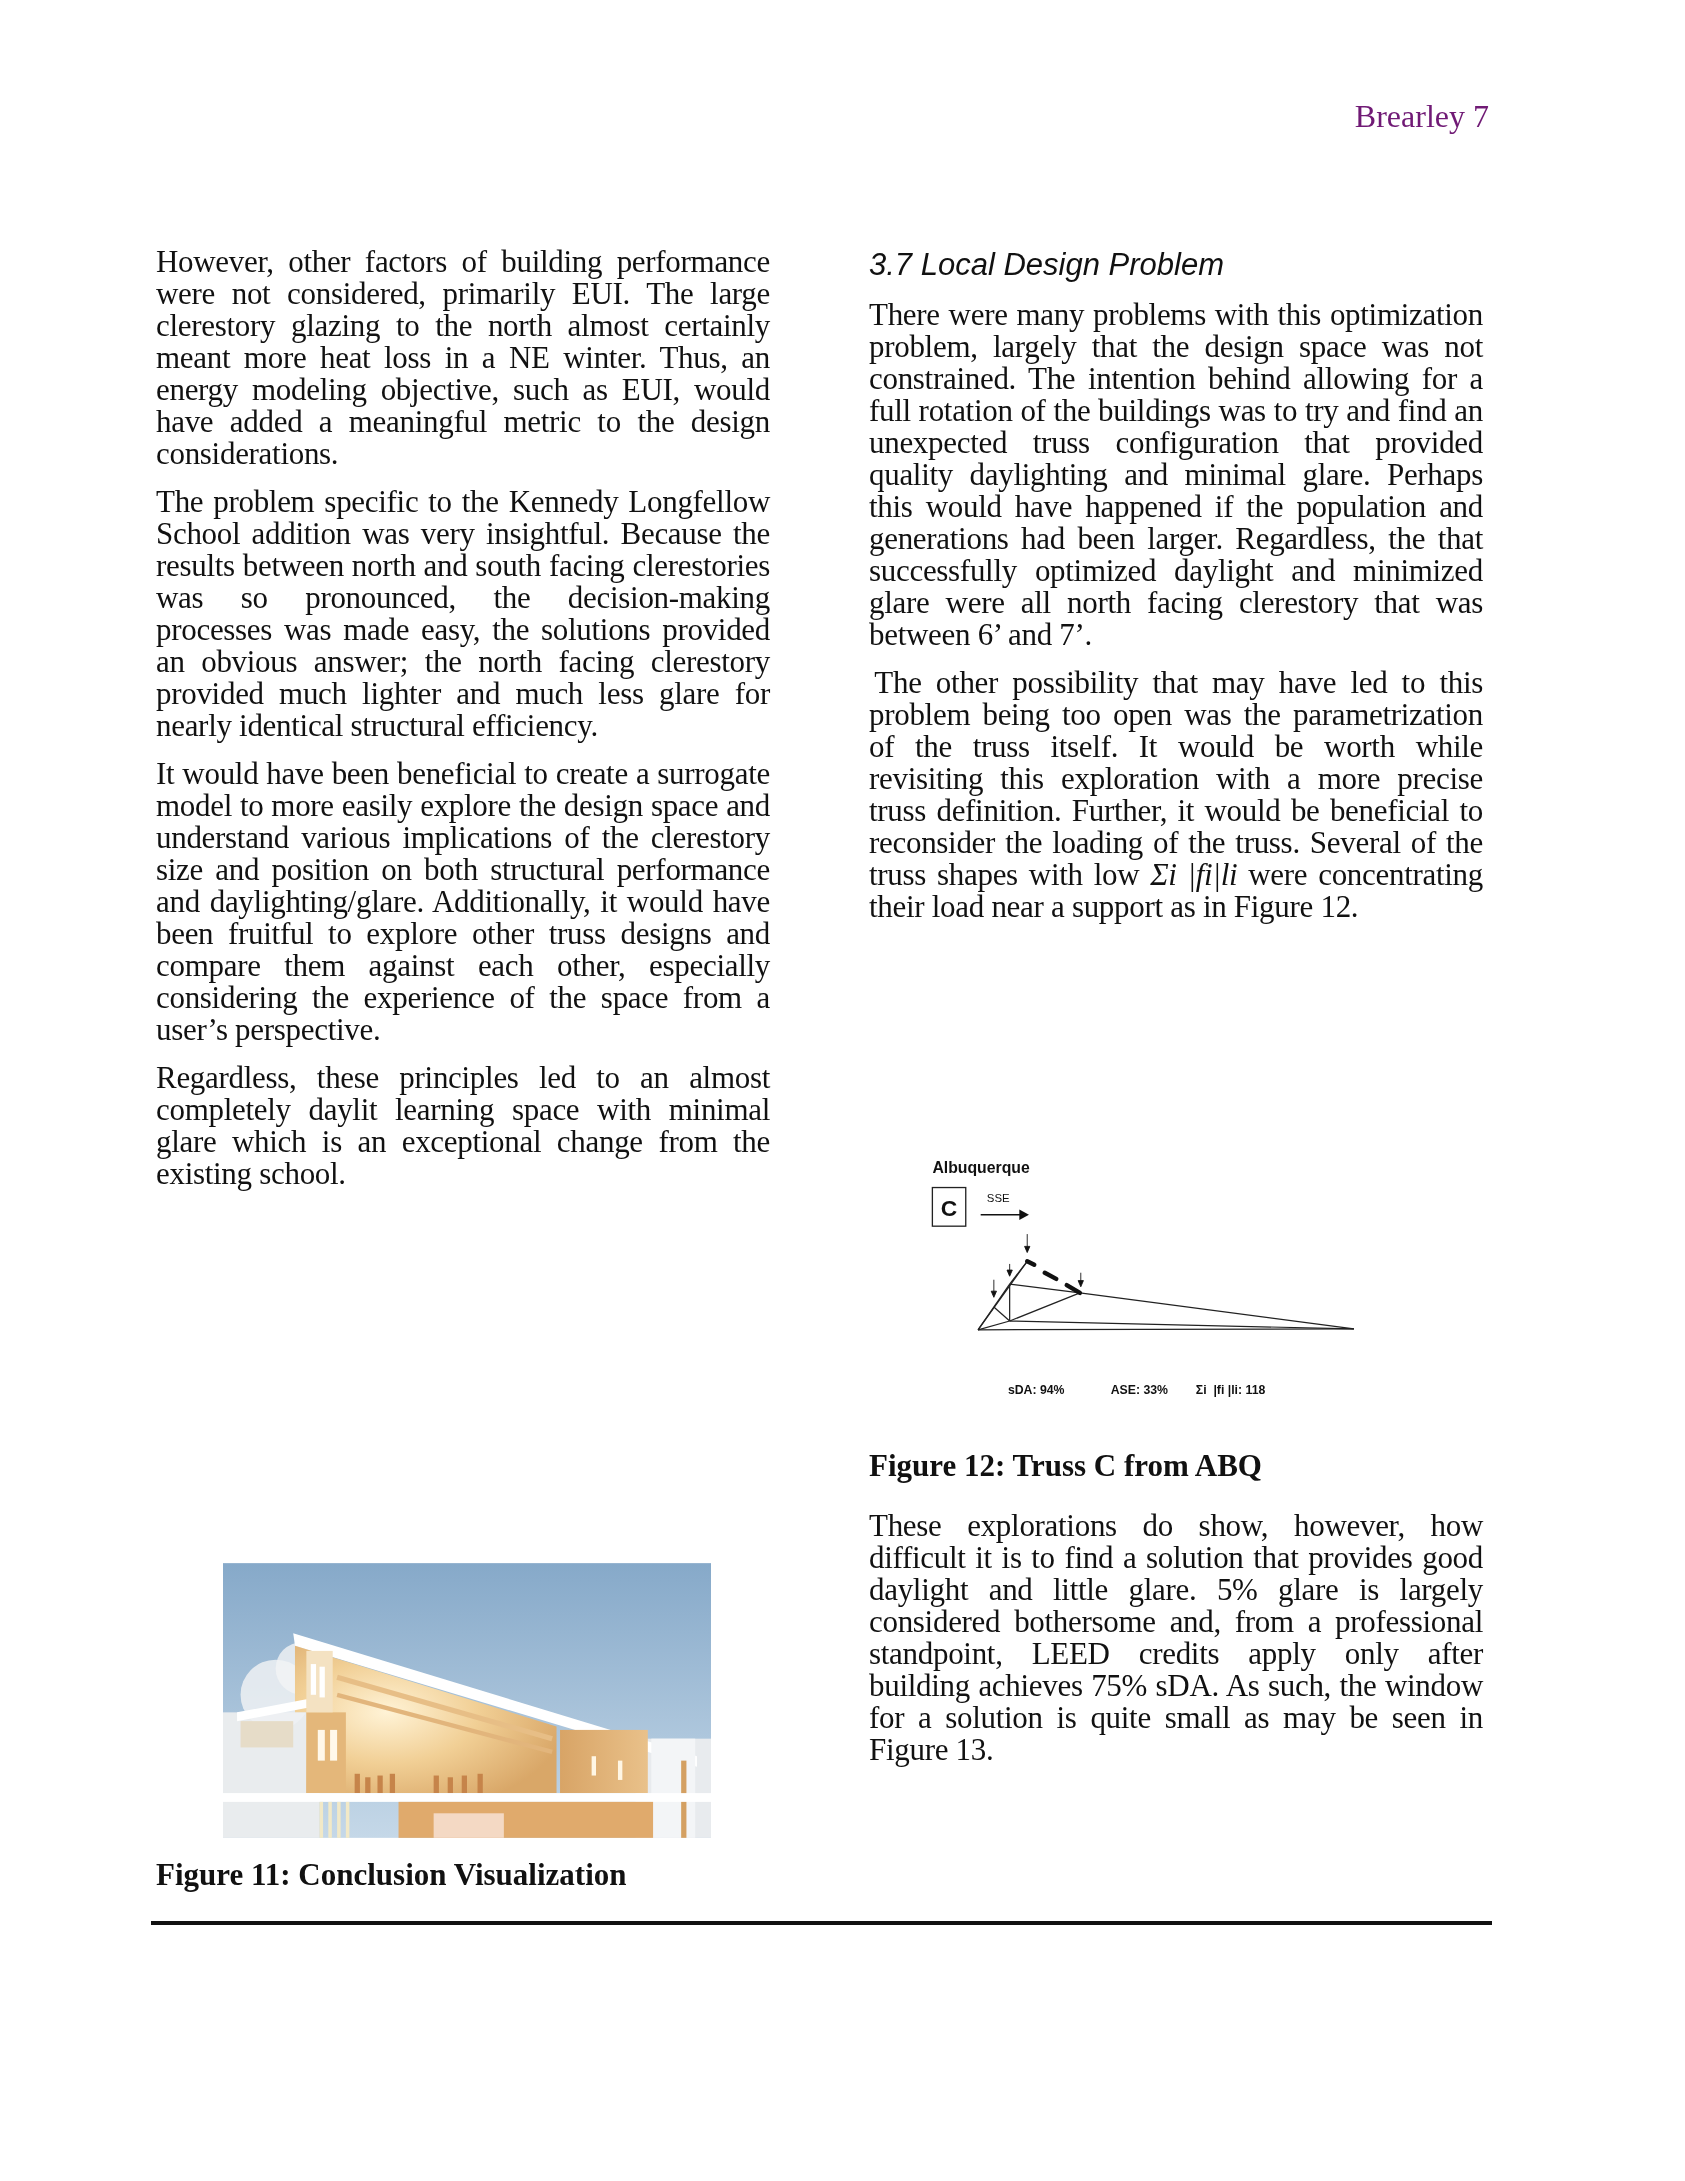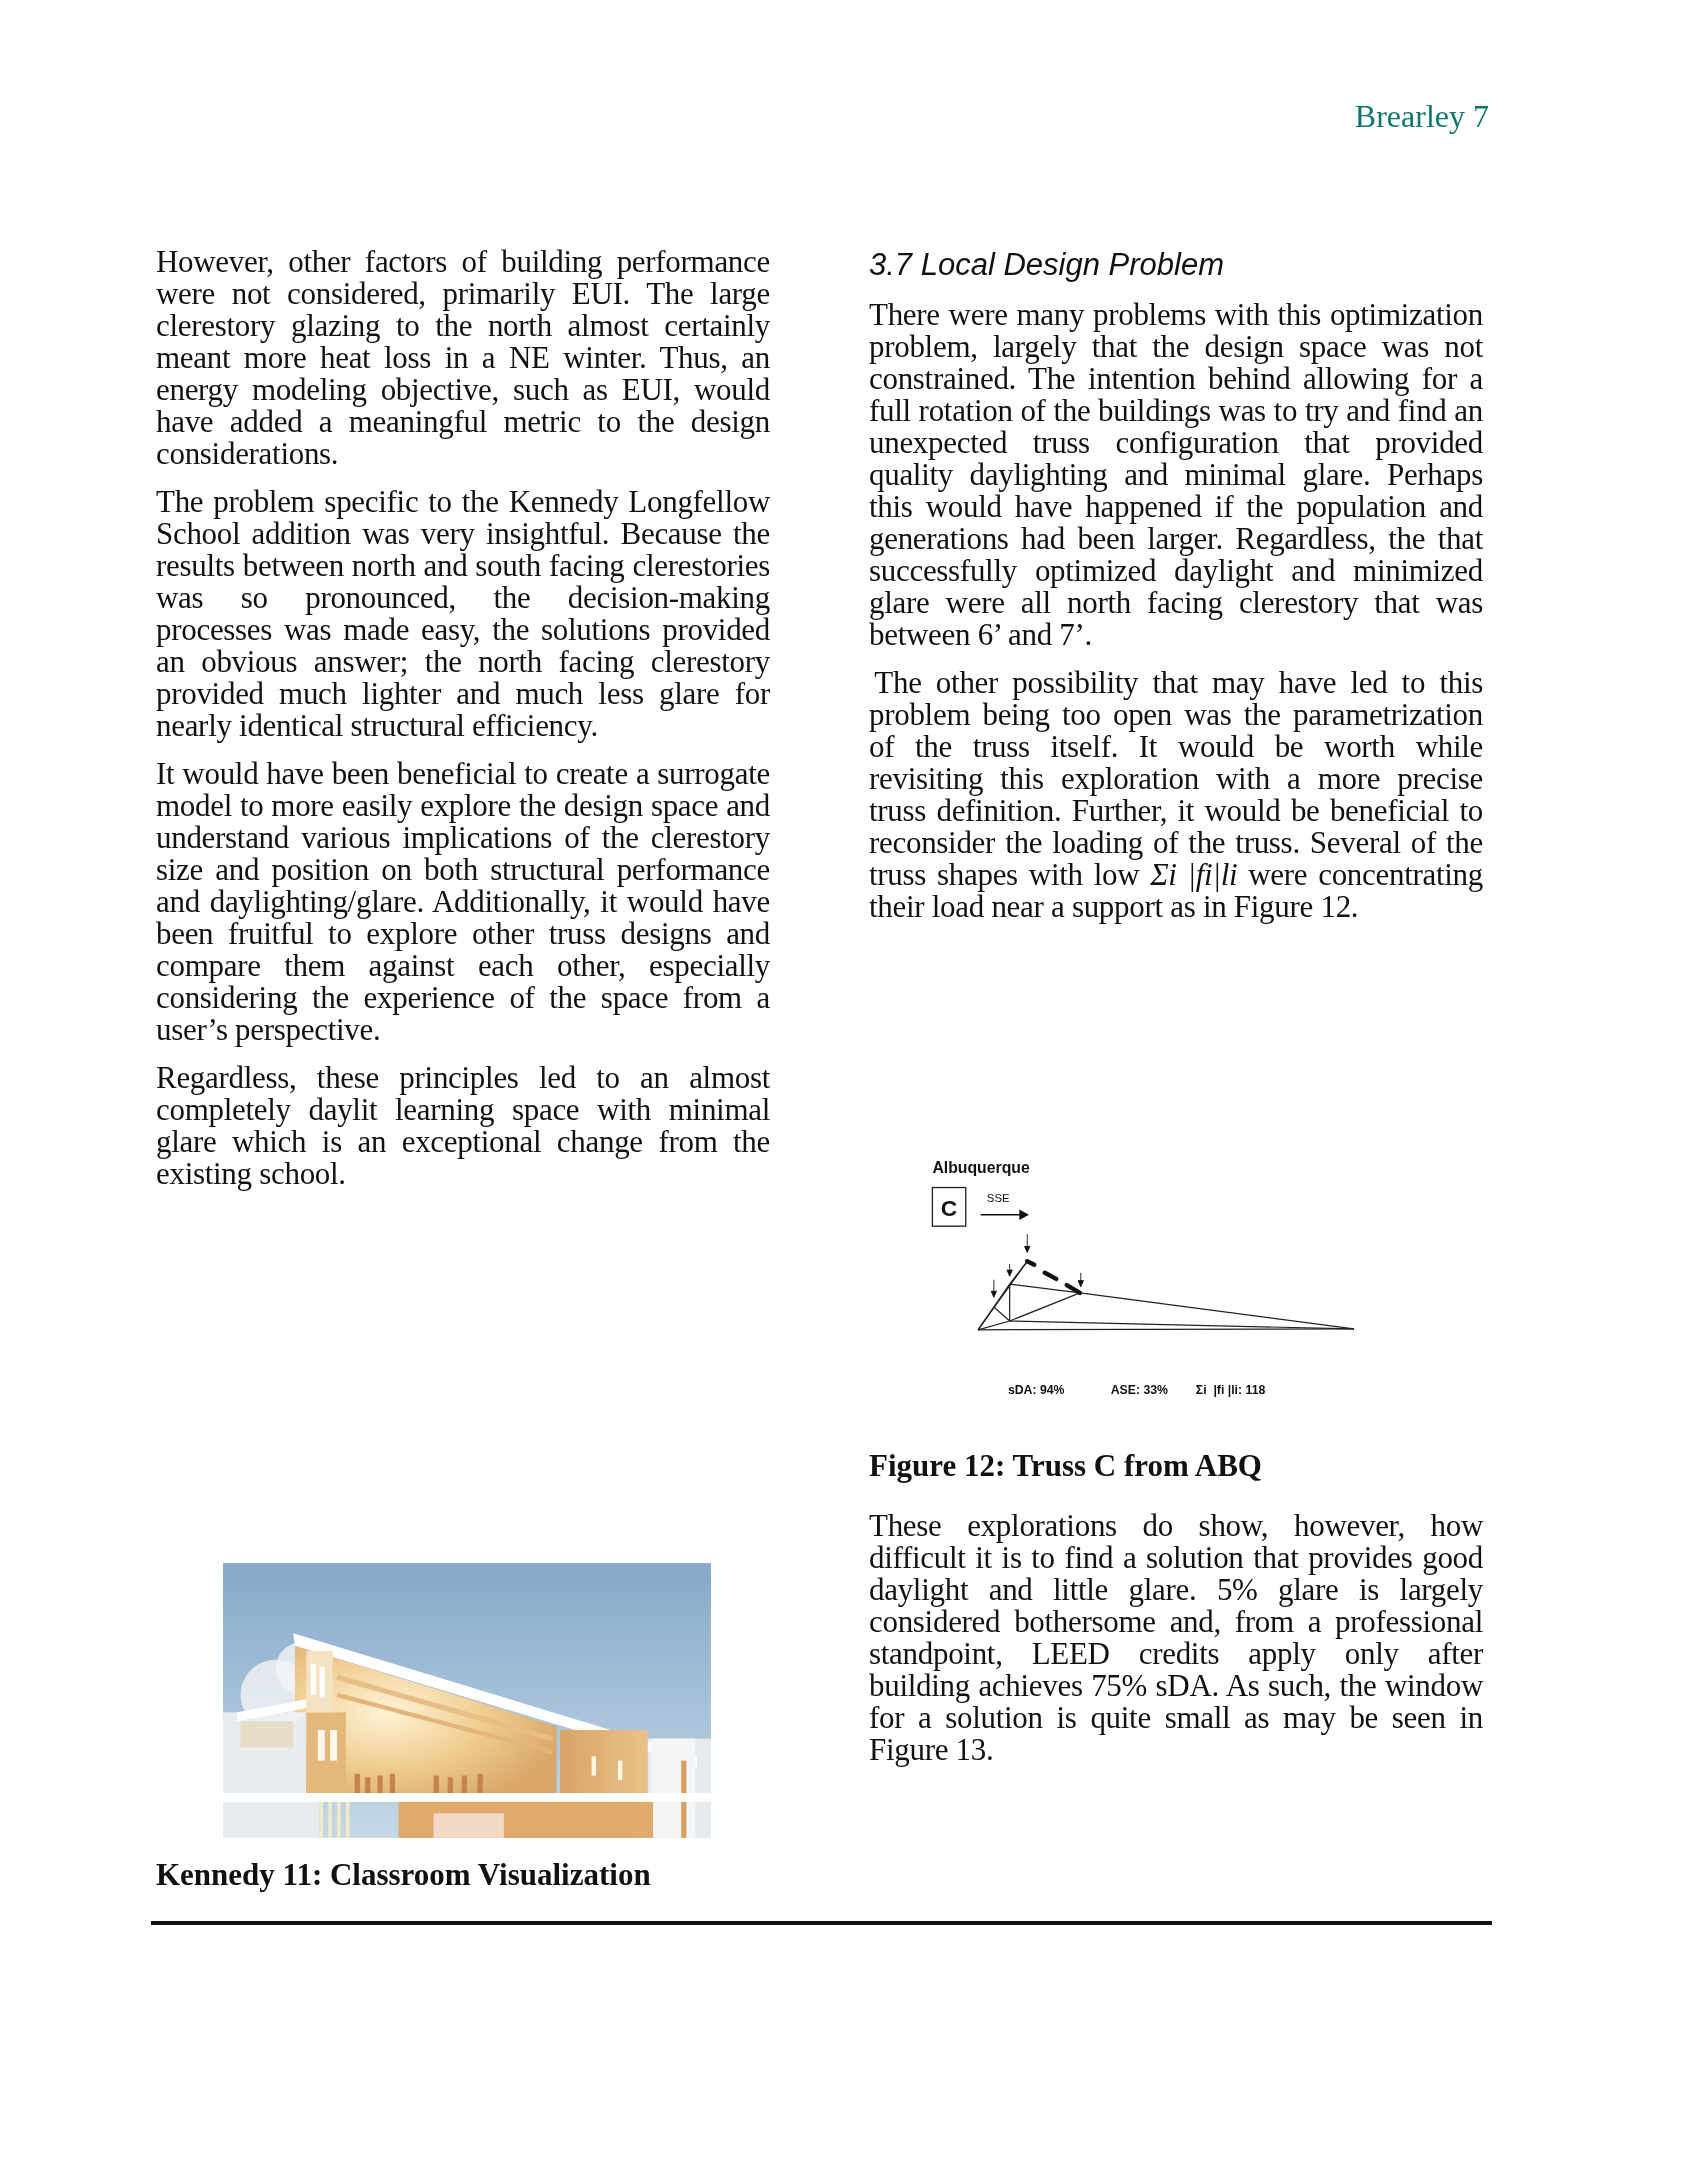--- a/index.html
+++ b/index.html
@@ -1,20 +1,20 @@
 <!DOCTYPE html>
 <html style="font-size:14px"><head>
 <meta charset="utf-8">
 <style>
   html, body { margin: 0; padding: 0; background: #ffffff; }
   body { width: 1685px; height: 2181px; position: relative; overflow: hidden; color: #111; }
 
   .running-head {
     position: absolute; right: 196px; top: 98px;
-    font-family: "Liberation Serif", serif; font-size: 32px; color: #0f766e;
+    font-family: "Liberation Serif", serif; font-size: 32px; color: #701a75;
   }
 
   .col { position: absolute; top: 246px; width: 614px; }
   .col-left { left: 156px; }
   .col-right { left: 869px; }
 
   .h1 {
     font-family: "Liberation Sans", sans-serif; font-weight: bold;
     font-size: 31px; margin: 0 0 19.3px 0; line-height: 1.2;
   }
@@ -126,21 +126,21 @@
     <rect x="200" y="272" width="290" height="41" fill="#e0aa6c"></rect>
     <rect x="240" y="285" width="80" height="28" fill="#f4d9c4"></rect>
     <g fill="#f2e9c7">
         <rect x="110" y="272" width="4" height="41"></rect>
         <rect x="120" y="272" width="4" height="41"></rect>
         <rect x="130" y="272" width="4" height="41"></rect>
         <rect x="140" y="272" width="4" height="41"></rect>
       </g>
   </svg>
 </div>
-<div class="fig11-caption caption">Kennedy 11: Classroom Visualization</div>
+<div class="fig11-caption caption">Figure 11: Conclusion Visualization</div>
 
 <div class="col col-right">
   <div class="h2">3.7 Local Design Problem</div>
   <p class="body">There were many problems with this optimization problem, largely that the design space was not constrained. The intention behind allowing for a full rotation of the buildings was to try and find an unexpected truss configuration that provided quality daylighting and minimal glare. Perhaps this would have happened if the population and generations had been larger. Regardless, the that successfully optimized daylight and minimized glare were all north facing clerestory that was between 6’ and 7’.</p>
   <p class="body indent1"><span>The other possibility that may have led to this problem being too open was the parametrization of the truss itself. It would be worth while revisiting this exploration with a more precise truss definition. Further, it would be beneficial to reconsider the loading of the truss. Several of the truss shapes with low</span> <span style="font-style:italic;">Σi |fi|li</span> <span>were concentrating their load near a support as in Figure 12.</span></p>
 </div>
 
 <div class="fig12">
   <svg width="527" height="281" viewBox="0 0 600 320">
     <text x="22" y="36" font-family="Liberation Sans, sans-serif" font-weight="bold" font-size="18" fill="#111">Albuquerque</text>

